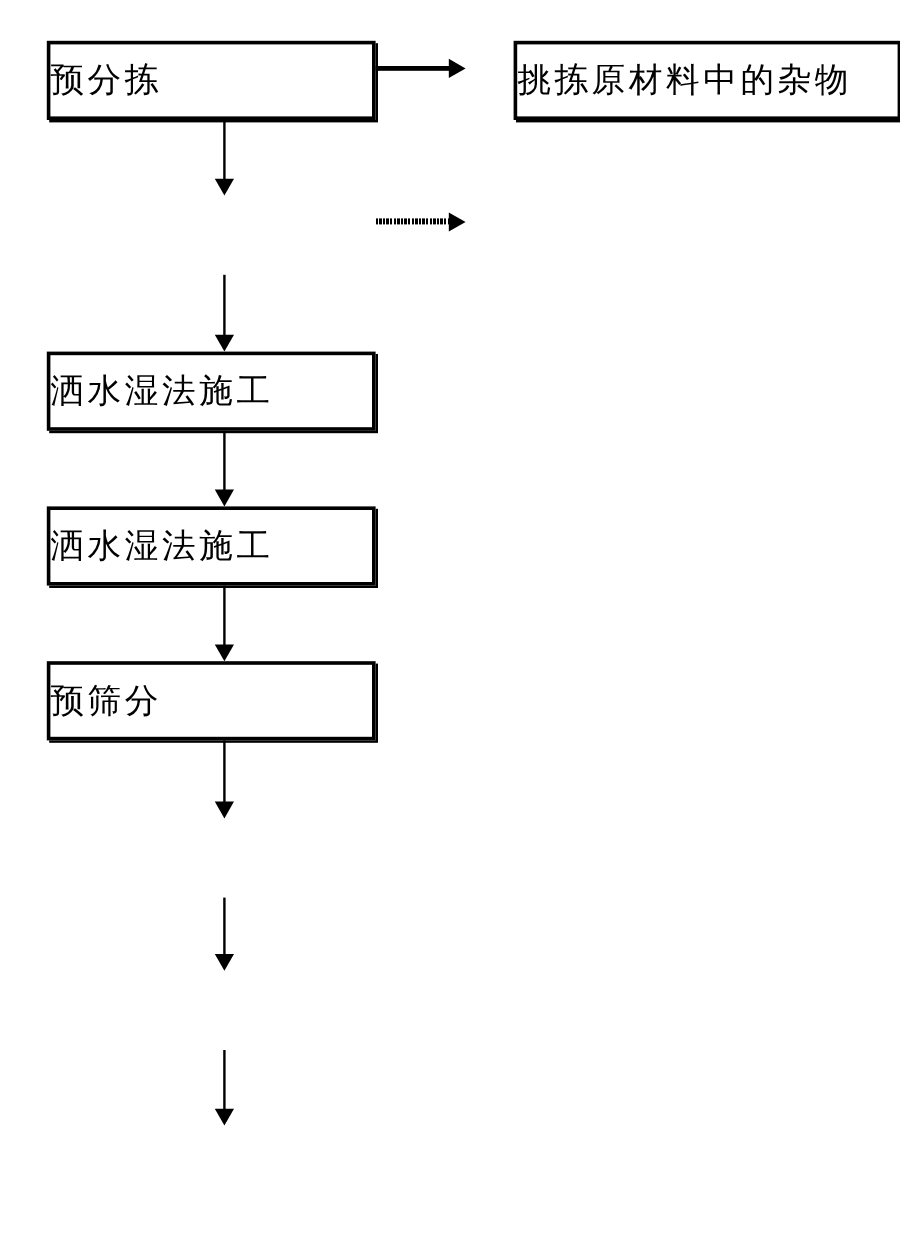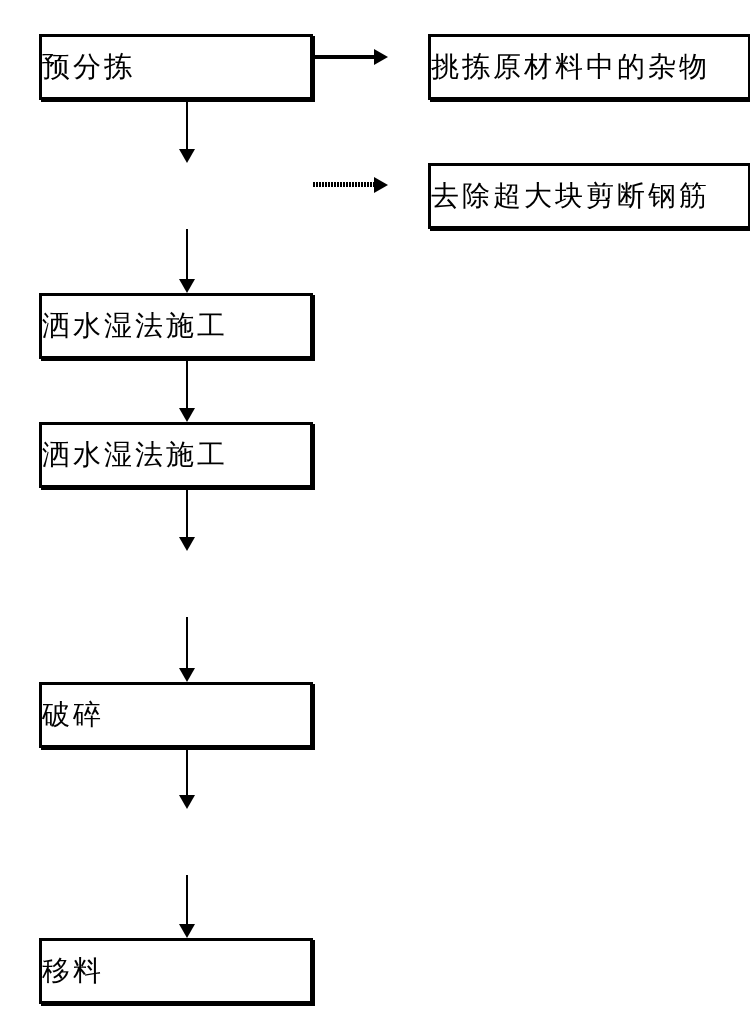--- a/index.html
+++ b/index.html
@@ -67,32 +67,26 @@
 
   <div class="box step-box" style="top:34px">
     <span>预分拣</span>
   </div>
   <div class="box step-box" style="top:293px">
     <span>洒水湿法施工</span>
   </div>
   <div class="box step-box" style="top:422px">
     <span>洒水湿法施工</span>
   </div>
-  <div class="box step-box" style="top:682px">
-    <span>破碎</span>
-  </div>
-  <div class="box step-box" style="top:938px">
-    <span>移料</span>
+  <div class="box step-box" style="top:551px">
+    <span>预筛分</span>
   </div>
 
   <div class="box side-box" style="top:34px">
     <span>挑拣原材料中的杂物</span>
-  </div>
-  <div class="box side-box" style="top:163px">
-    <span>去除超大块剪断钢筋</span>
   </div>
 
   <div class="v-arrow" style="top:100px; height:63px"></div>
   <div class="v-arrow" style="top:229px; height:64px"></div>
   <div class="v-arrow" style="top:359px; height:63px"></div>
   <div class="v-arrow" style="top:488px; height:63px"></div>
   <div class="v-arrow" style="top:617px; height:65px"></div>
   <div class="v-arrow" style="top:748px; height:61px"></div>
   <div class="v-arrow" style="top:875px; height:63px"></div>
 

